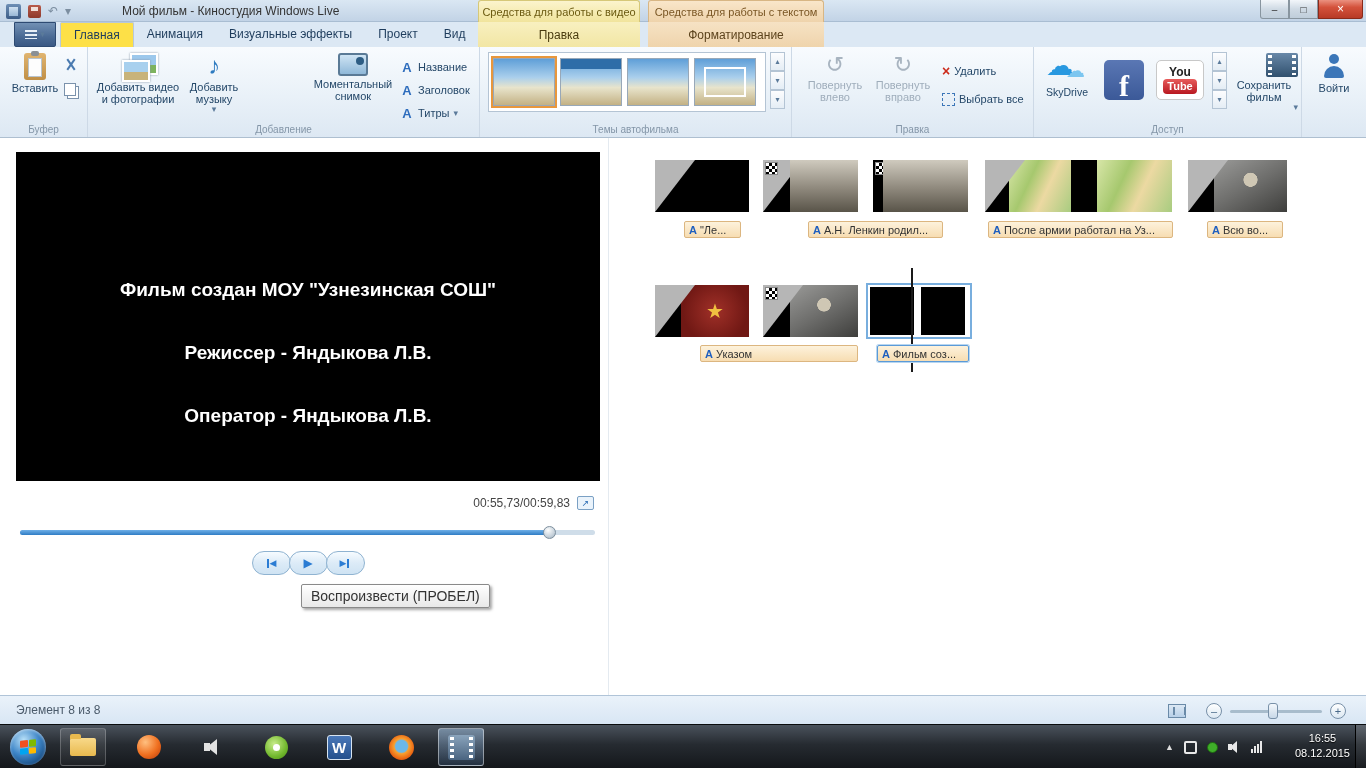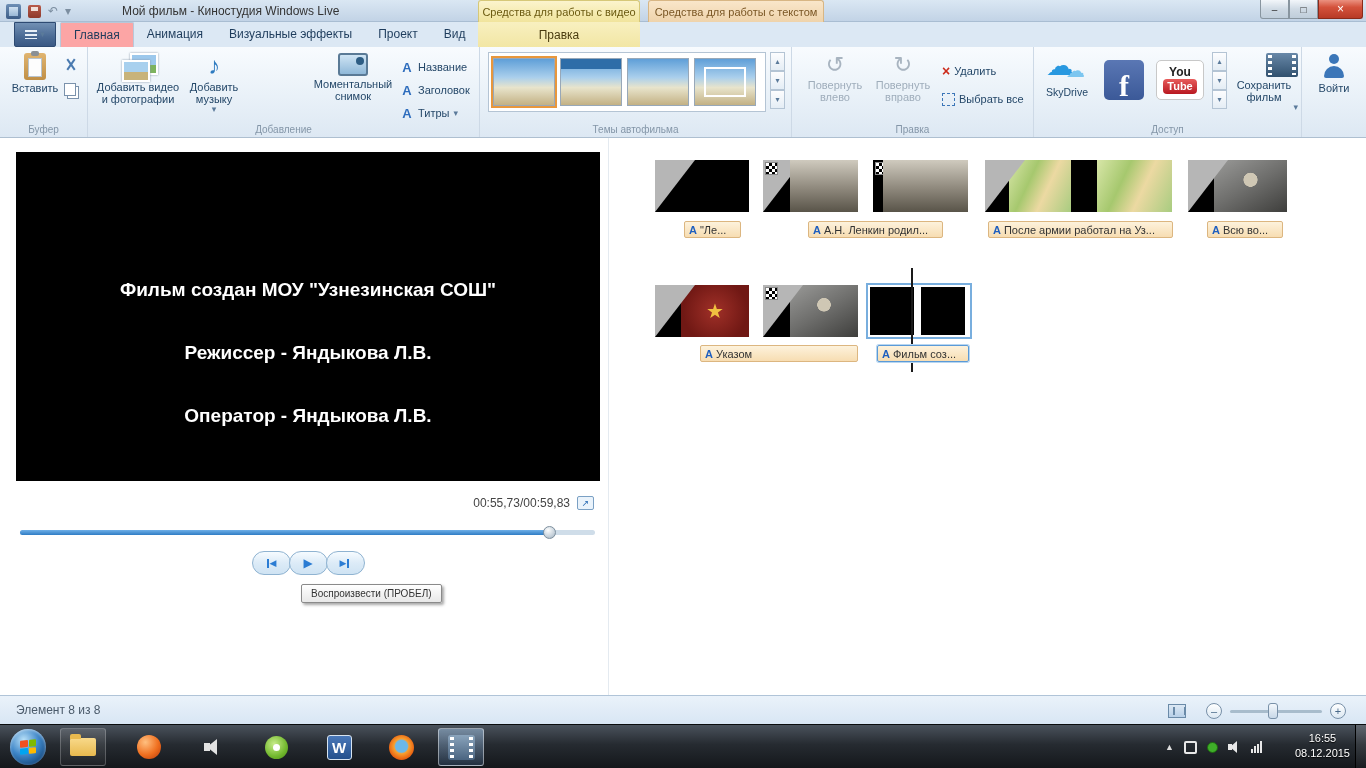--- a/index.html
+++ b/index.html
@@ -24,21 +24,21 @@
   .winbtn{width:29px;height:19px;border:1px solid #88959f;border-top:none;display:flex;align-items:center;justify-content:center;font-size:10px;color:#333;background:linear-gradient(#f2f6fa,#cfdae4 50%,#bfcdda);}
   .winbtn.min{border-radius:0 0 0 3px;}
   .winbtn.close{width:45px;background:linear-gradient(#eb9180,#d4523c 40%,#b83a26);color:#fff;border-color:#8a2a1a;border-radius:0 0 3px 0;font-size:12px;}
 
   
   #tabrow{position:absolute;left:0;top:22px;width:1366px;height:25px;background:#dce8f4;}
   .filebtn{position:absolute;left:14px;top:0;width:42px;height:25px;background:linear-gradient(#7290b4,#4a6a94 60%,#3a5884);border:1px solid #2e4a72;border-radius:0 0 2px 2px;display:flex;align-items:center;justify-content:center;gap:3px;color:#e8f0f8;}
   .filebtn .lines{width:12px;height:9px;background:repeating-linear-gradient(#e8f0f8 0 2px,transparent 2px 4px);}
   .tabs{position:absolute;left:60px;top:0;height:25px;display:flex;}
   .tab{padding:0 13px;line-height:25px;font-size:12px;color:#1e3c5c;}
-  .tab.active{background:#fca5a5;border:1px solid #b8c8da;border-bottom:none;border-radius:2px 2px 0 0;}
+  .tab.active{background:#fde047;border:1px solid #b8c8da;border-bottom:none;border-radius:2px 2px 0 0;}
   .ctxtab{position:absolute;top:0;height:25px;display:flex;align-items:center;justify-content:center;font-size:12px;color:#4a3c10;}
   #tab-edit{left:478px;width:162px;background:linear-gradient(#f8f0c0,#f2e6a4);}
   #tab-format{left:648px;width:176px;background:linear-gradient(#f6e2c4,#efd4ac);color:#5c431c;}
 
   
   #ribbon{position:absolute;left:0;top:47px;width:1366px;height:91px;
     background:linear-gradient(#f8fbfe,#e9f1f8 55%,#dde8f3);border-bottom:1px solid #aebfd0;}
   .rgroup{position:absolute;top:0;height:90px;border-right:1px solid #cdd9e6;}
   .glabel{position:absolute;left:0;right:0;bottom:2px;text-align:center;font-size:10px;color:#8496a8;}
   .bigbtn{position:absolute;top:3px;height:70px;display:flex;flex-direction:column;align-items:center;padding-top:3px;border-radius:3px;}
@@ -102,21 +102,21 @@
   #timecode{font-size:12px;color:#444;}
   .ic-expand{width:17px;height:14px;border:1px solid #7aa0c4;background:#eaf3fb;color:#2b6cb4;font-size:9px;display:flex;align-items:center;justify-content:center;border-radius:2px;}
   #seek{position:absolute;left:20px;top:392px;width:575px;height:5px;background:#cfdde9;border-radius:3px;}
   #seek-fill{position:absolute;left:0;top:0;height:5px;width:92%;background:linear-gradient(#6fb0e8,#2f7cc4);border-radius:3px;}
   #seek-thumb{position:absolute;left:92%;top:-4px;width:13px;height:13px;margin-left:-6px;border-radius:50%;background:radial-gradient(circle at 38% 30%,#fdfdfd,#c2ced8 65%,#96a6b2);border:1px solid #7d8f9e;}
   #pctrl{position:absolute;left:16px;top:413px;width:584px;display:flex;justify-content:center;}
   .pbtn{width:39px;height:24px;border-radius:12px;border:1px solid #8fb3d1;background:linear-gradient(#f6fbff,#dcebf7 50%,#cfe3f3);display:flex;align-items:center;justify-content:center;color:#2b7cd3;margin:0 -1px;}
   .pb-bar{display:inline-block;width:2px;height:9px;background:#2b7cd3;margin:0 1px;}
   .pb-g{font-size:9px;line-height:9px;}
   .pb-play{font-size:12px;line-height:12px;}
-  #tooltip{position:absolute;left:301px;top:446px;padding:3px 9px;border:1px solid #8a8a8a;border-radius:2px;background:linear-gradient(#ffffff,#e8e8e8);box-shadow:2px 2px 3px rgba(0,0,0,.35);font-size:10px;color:#333;white-space:nowrap;}
+  #tooltip{position:absolute;left:301px;top:446px;padding:3px 9px;border:1px solid #8a8a8a;border-radius:2px;background:linear-gradient(#ffffff,#e8e8e8);box-shadow:2px 2px 3px rgba(0,0,0,.35);font-size:14px;color:#333;white-space:nowrap;}
 
   
   .clip{position:absolute;height:52px;background:#000;overflow:hidden;}
   .tri{position:absolute;left:0;top:0;width:0;height:0;border-top:52px solid #b6b6b6;border-right:40px solid transparent;}
   .checker{position:absolute;left:2px;top:2px;width:13px;height:13px;border:1px solid #888;
     background-image:linear-gradient(45deg,#000 25%,transparent 25%,transparent 75%,#000 75%),linear-gradient(45deg,#000 25%,#fff 25%,#fff 75%,#000 75%);
     background-size:6px 6px;background-position:0 0,3px 3px;background-color:#fff;}
   .ph{position:absolute;top:0;bottom:0;}
   .photo-group{background:linear-gradient(#cfcabe,#8e887c 55%,#595449);}
   .photo-portrait{background:radial-gradient(circle at 50% 38%,#cfc7b4 0 14%,rgba(0,0,0,0) 15%),linear-gradient(150deg,#9a9a98,#6e6e6c 50%,#3e3e3c);}
@@ -206,20 +206,21 @@
       <span class="dd">▾</span>
     </div>
     <div class="tabs">
       <span class="tab active">Главная</span>
       <span class="tab">Анимация</span>
       <span class="tab">Визуальные эффекты</span>
       <span class="tab">Проект</span>
       <span class="tab">Вид</span>
     </div>
     <div class="ctxtab" id="tab-edit">Правка</div>
+    <div class="ctxtab" id="tab-format">Форматирование</div>
   </div>
 
   <div id="ribbon">
 
     <div class="rgroup" style="left:0;width:88px;">
       <div class="bigbtn" style="left:8px;width:54px;">
         <span class="ic-clip"></span>
         <span class="lbl">Вставить</span>
       </div>
       <div class="smbtn" style="left:64px;top:8px;">

